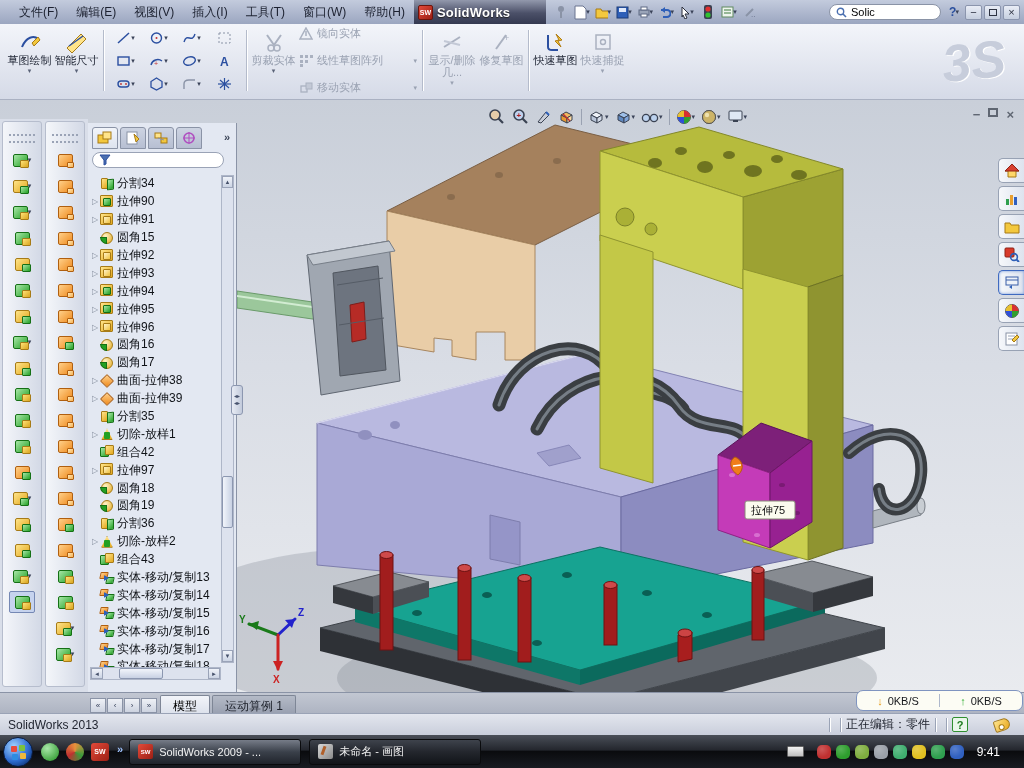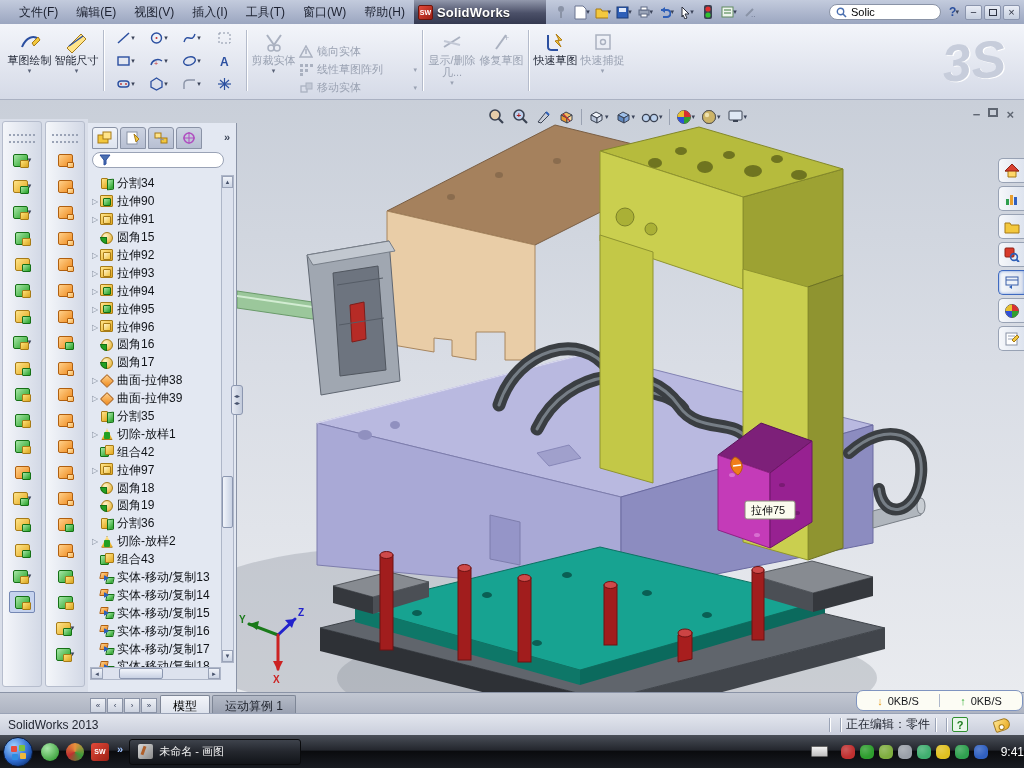--- a/index.html
+++ b/index.html
@@ -23,21 +23,21 @@
   
   #cmdbar{left:0;top:24px;width:1024px;height:76px;background:linear-gradient(#f3f5fa,#d5dae7);border-bottom:1px solid #aab1c2;display:flex;align-items:stretch;padding:2px 4px 4px 6px;z-index:55}
   .bigbtn{width:47px;display:flex;flex-direction:column;align-items:center;justify-content:flex-start;padding-top:4px;border-radius:3px;border:1px solid transparent}
   .bigbtn .bicon{width:24px;height:22px;position:relative}
   .bigbtn .blabel{font-size:11px;line-height:12px;text-align:center;color:#1e2433;margin-top:1px}
   .bigbtn .blabel.gray{color:#9aa2b2}
   .bigbtn .bdd{font-size:7px;color:#5a6378;margin-top:1px}
   .vsep{width:1px;background:#b4bbcb;margin:4px 3px;box-shadow:1px 0 0 #fff}
   #sketchgrid{display:grid;grid-template-columns:repeat(4,33px);grid-template-rows:repeat(3,23px);align-content:center;margin:0 2px}
   .sgi{display:flex;align-items:center;justify-content:center;gap:1px;border:1px solid transparent;border-radius:2px}
-  #relcol{display:flex;flex-direction:column;justify-content:flex-end;gap:3px;width:118px;margin:0 2px}
+  #relcol{display:flex;flex-direction:column;justify-content:space-between;gap:3px;width:118px;margin:0 2px}
   .relrow{display:flex;align-items:center;gap:4px;color:#9aa2b2;font-size:11px}
   .relrow .rdd{margin-left:auto;font-size:7px;color:#9aa2b2}
   #dswm{margin-left:auto;margin-right:14px;align-self:center;font-size:52px;font-style:italic;font-weight:bold;color:#c7cddb;text-shadow:1px 1px 0 #fff;transform:rotate(-6deg);user-select:none}
   
   #ribbontabs{left:0;top:100px;width:368px;height:23px;background:#9aa1b0;display:flex;align-items:flex-end;padding-left:4px;z-index:50}
   .rtab{height:19px;padding:2px 12px 0;margin-right:1px;font-size:12px;color:#2a2f3c;background:linear-gradient(#bdc3cf,#a6adbb);border:1px solid #7e8696;border-bottom:none;border-radius:3px 3px 0 0;white-space:nowrap}
   .rtab.active{height:22px;background:linear-gradient(#eef1f7,#dbe0ea);font-weight:bold}
   
   #leftcols{left:0;top:119px;width:88px;height:573px;background:#d9dee9;z-index:40}
   .tcol{position:absolute;top:2px;width:40px;height:566px;background:linear-gradient(90deg,#f4f6fa,#d3d9e6);border:1px solid #b6bdcd;border-radius:3px;display:flex;flex-direction:column;align-items:center;padding-top:12px;gap:4px}
@@ -110,21 +110,21 @@
   #taskbar{left:0;top:735px;width:1024px;height:33px;background:linear-gradient(#4a4f58 0%,#24272e 45%,#0a0b0e 50%,#191c22 100%);display:flex;align-items:center;z-index:70}
   #orb{width:30px;height:30px;border-radius:50%;margin:0 8px 0 3px;background:radial-gradient(circle at 35% 30%,#9fd2ff,#2e6cd0 55%,#0a2a66 90%);border:1px solid #0a1c40;position:relative;flex:none}
   .flag{position:absolute;width:6px;height:6px;border-radius:1px}
   #ql{display:flex;align-items:center;gap:7px;margin-right:8px}
   .qli{width:18px;height:18px;border-radius:3px;flex:none}
   #qlchev{color:#9fc3ff;font-size:11px;font-weight:bold;margin:0 6px 6px 0}
   .taskwin{width:172px;height:26px;border-radius:3px;border:1px solid #0a0b0d;display:flex;align-items:center;gap:6px;padding:0 8px;margin-right:8px;color:#f2f2f2;font-size:11px;white-space:nowrap;overflow:hidden}
   .taskwin.active{background:linear-gradient(#767c88,#3a404a 50%,#20242c)}
   .taskwin.idle{background:linear-gradient(#3e434c,#23262d 50%,#121419)}
   .twicon{width:15px;height:15px;border-radius:2px;flex:none}
-  #trayzone{margin-left:auto;display:flex;align-items:center;gap:5px;padding-right:0}
+  #trayzone{margin-left:auto;display:flex;align-items:center;gap:5px;padding-right:24px}
   #kbd{width:17px;height:11px;background:linear-gradient(#f2f2f2,#bfbfbf);border:1px solid #666;border-radius:1px;margin-right:8px}
   .tray{width:14px;height:14px;border-radius:35%;flex:none}
   #clock{color:#fff;font-size:12px;margin-left:8px}
   
   svg text{font-family:"Liberation Sans",sans-serif}
 </style>
 </head>
 <body>
 
 <div id="stage">
@@ -1231,20 +1231,24 @@
       <span class="flag" style="left:8px;top:16px;background:#2e8ce0"></span>
       <span class="flag" style="left:16px;top:15px;background:#f0b83c"></span>
     </div>
     <div id="ql">
       <span class="qli" style="background:radial-gradient(circle at 35% 30%,#a8e8a8,#1f8f1f);border-radius:50%"></span>
       <span class="qli" style="background:conic-gradient(#e8913c,#3a9a3a,#c03030,#e8913c);border-radius:50%"></span>
       <span class="qli" style="background:linear-gradient(135deg,#e34a3a,#9c1f14);color:#fff;font-size:7px;font-weight:bold;display:inline-flex;align-items:center;justify-content:center">SW</span>
     </div>
     <span id="qlchev">»</span>
     <div id="taskwins" style="display:flex">
+        <span class="taskwin active">
+          <span class="twicon" style="background:linear-gradient(135deg,#e34a3a,#9c1f14);color:#fff;font-size:6px;font-weight:bold;display:inline-flex;align-items:center;justify-content:center">SW</span>
+          <span>SolidWorks 2009 - ...</span>
+        </span>
         <span class="taskwin idle">
           <span class="twicon" style="background:linear-gradient(135deg,#d8d8d8,#8a8a8a);position:relative">
             <span style="position:absolute;left:4px;top:2px;width:3px;height:9px;background:#b05f2a;transform:rotate(20deg)"></span>
           </span>
           <span>未命名 - 画图</span>
         </span>
       </div>
     <div id="trayzone">
       <span id="kbd"></span>
       <span id="trayicons" style="display:flex;gap:5px">

